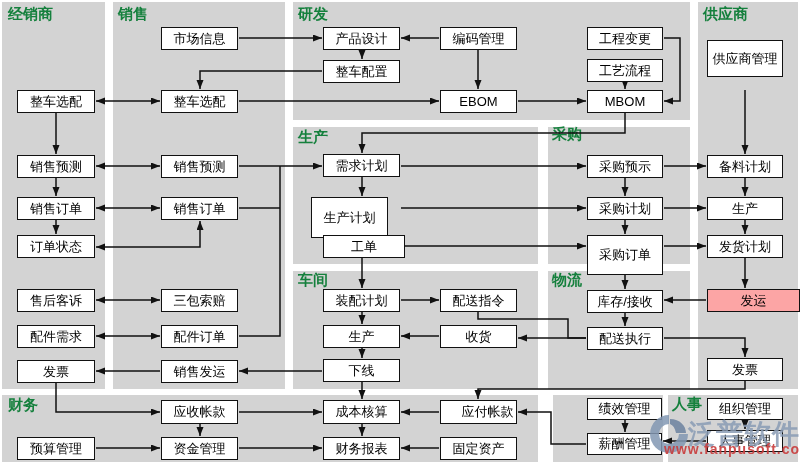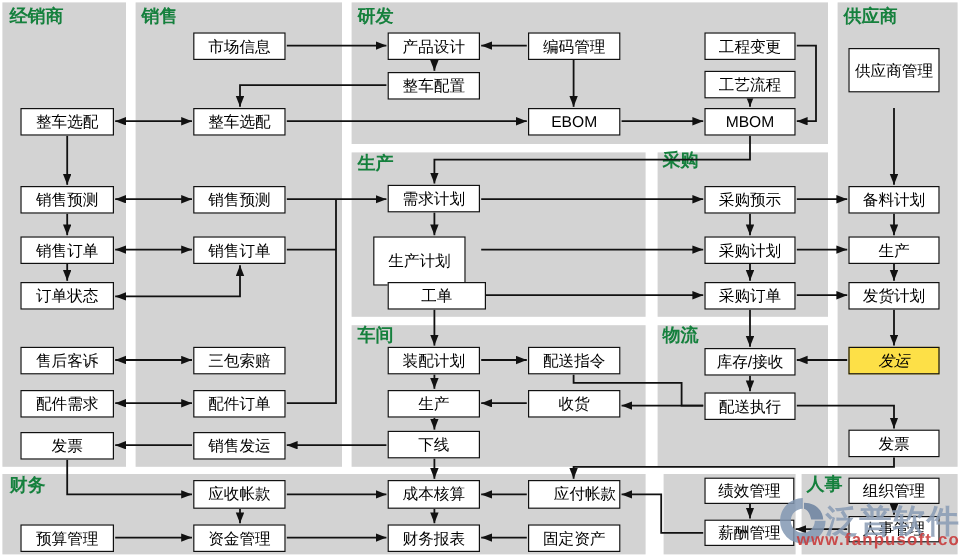--- a/index.html
+++ b/index.html
@@ -150,28 +150,28 @@
       <div class="node" style="left: 323px; top: 60px; width: 77px; height: 23px; background: rgb(255, 255, 255);">整车配置</div>
       <div class="node" style="left: 440px; top: 27px; width: 77px; height: 23px; background: rgb(255, 255, 255);">编码管理</div>
       <div class="node" style="left: 440px; top: 90px; width: 77px; height: 23px; background: rgb(255, 255, 255);">EBOM</div>
       <div class="node" style="left: 587px; top: 27px; width: 76px; height: 23px; background: rgb(255, 255, 255);">工程变更</div>
       <div class="node" style="left: 587px; top: 59px; width: 76px; height: 23px; background: rgb(255, 255, 255);">工艺流程</div>
       <div class="node" style="left: 587px; top: 90px; width: 76px; height: 23px; background: rgb(255, 255, 255);">MBOM</div>
       <div class="node" style="left: 707px; top: 40px; width: 76px; height: 37px; background: rgb(255, 255, 255);">供应商管理</div>
       <div class="node" style="left: 707px; top: 155px; width: 76px; height: 23px; background: rgb(255, 255, 255);">备料计划</div>
       <div class="node" style="left: 707px; top: 197px; width: 76px; height: 23px; background: rgb(255, 255, 255);">生产</div>
       <div class="node" style="left: 707px; top: 235px; width: 76px; height: 23px; background: rgb(255, 255, 255);">发货计划</div>
-      <div class="node" style="left: 707px; top: 289px; width: 76px; height: 23px; background: #fde047; font-style: italic;">发运</div>
+      <div class="node" style="left: 707px; top: 289px; width: 93px; height: 23px; background: #fca5a5;">发运</div>
       <div class="node" style="left: 707px; top: 358px; width: 76px; height: 23px; background: rgb(255, 255, 255);">发票</div>
       <div class="node" style="left: 323px; top: 154px; width: 77px; height: 23px; background: rgb(255, 255, 255);">需求计划</div>
       <div class="node" style="left: 311px; top: 197px; width: 77px; height: 41px; background: rgb(255, 255, 255);">生产计划</div>
       <div class="node" style="left: 323px; top: 235px; width: 82px; height: 23px; background: rgb(255, 255, 255);">工单</div>
       <div class="node" style="left: 587px; top: 155px; width: 76px; height: 23px; background: rgb(255, 255, 255);">采购预示</div>
       <div class="node" style="left: 587px; top: 197px; width: 76px; height: 23px; background: rgb(255, 255, 255);">采购计划</div>
-      <div class="node" style="left: 587px; top: 235px; width: 76px; height: 23px; background: rgb(255, 255, 255);">采购订单</div>
+      <div class="node" style="left: 587px; top: 235px; width: 76px; height: 40px; background: rgb(255, 255, 255);">采购订单</div>
       <div class="node" style="left: 323px; top: 289px; width: 77px; height: 23px; background: rgb(255, 255, 255);">装配计划</div>
       <div class="node" style="left: 440px; top: 289px; width: 77px; height: 23px; background: rgb(255, 255, 255);">配送指令</div>
       <div class="node" style="left: 323px; top: 325px; width: 77px; height: 23px; background: rgb(255, 255, 255);">生产</div>
       <div class="node" style="left: 440px; top: 325px; width: 77px; height: 23px; background: rgb(255, 255, 255);">收货</div>
       <div class="node" style="left: 323px; top: 359px; width: 77px; height: 23px; background: rgb(255, 255, 255);">下线</div>
       <div class="node" style="left: 587px; top: 290px; width: 76px; height: 23px; background: rgb(255, 255, 255);">库存/接收</div>
       <div class="node" style="left: 587px; top: 327px; width: 76px; height: 23px; background: rgb(255, 255, 255);">配送执行</div>
       <div class="node" style="left: 161px; top: 400px; width: 77px; height: 24px; background: rgb(255, 255, 255);">应收帐款</div>
       <div class="node" style="left: 17px; top: 437px; width: 78px; height: 23px; background: rgb(255, 255, 255);">预算管理</div>
       <div class="node" style="left: 161px; top: 437px; width: 77px; height: 23px; background: rgb(255, 255, 255);">资金管理</div>

